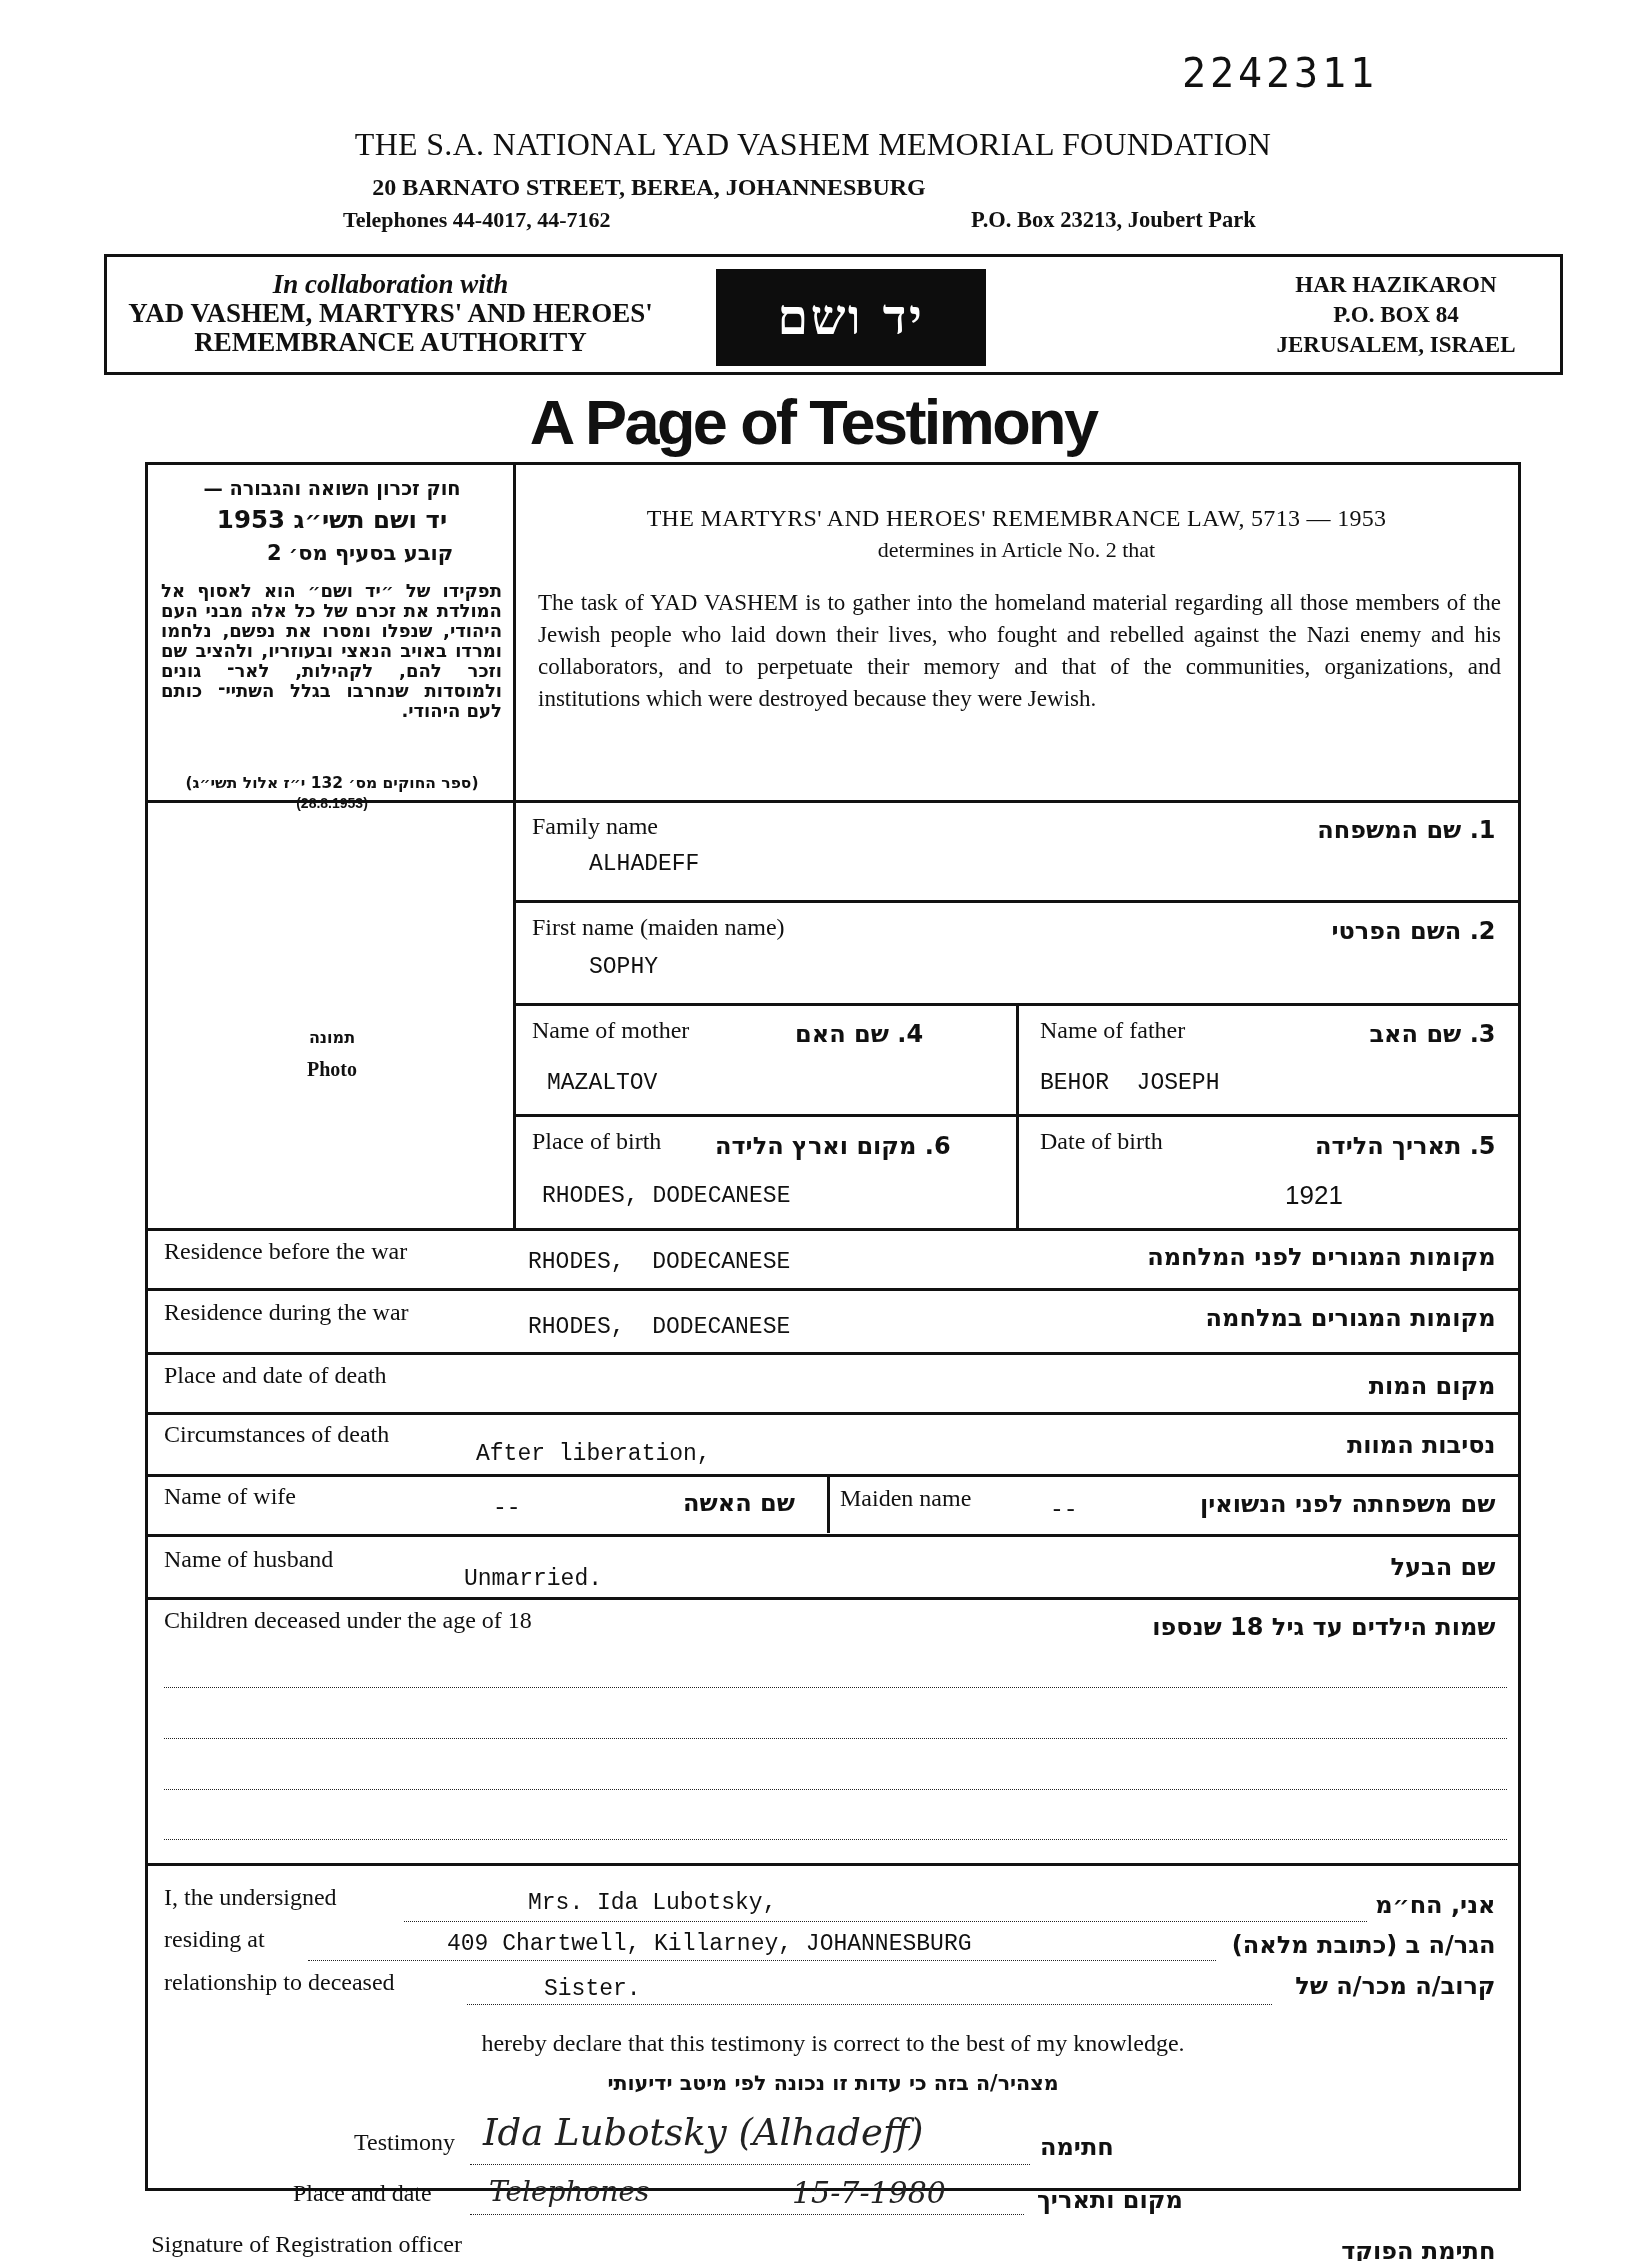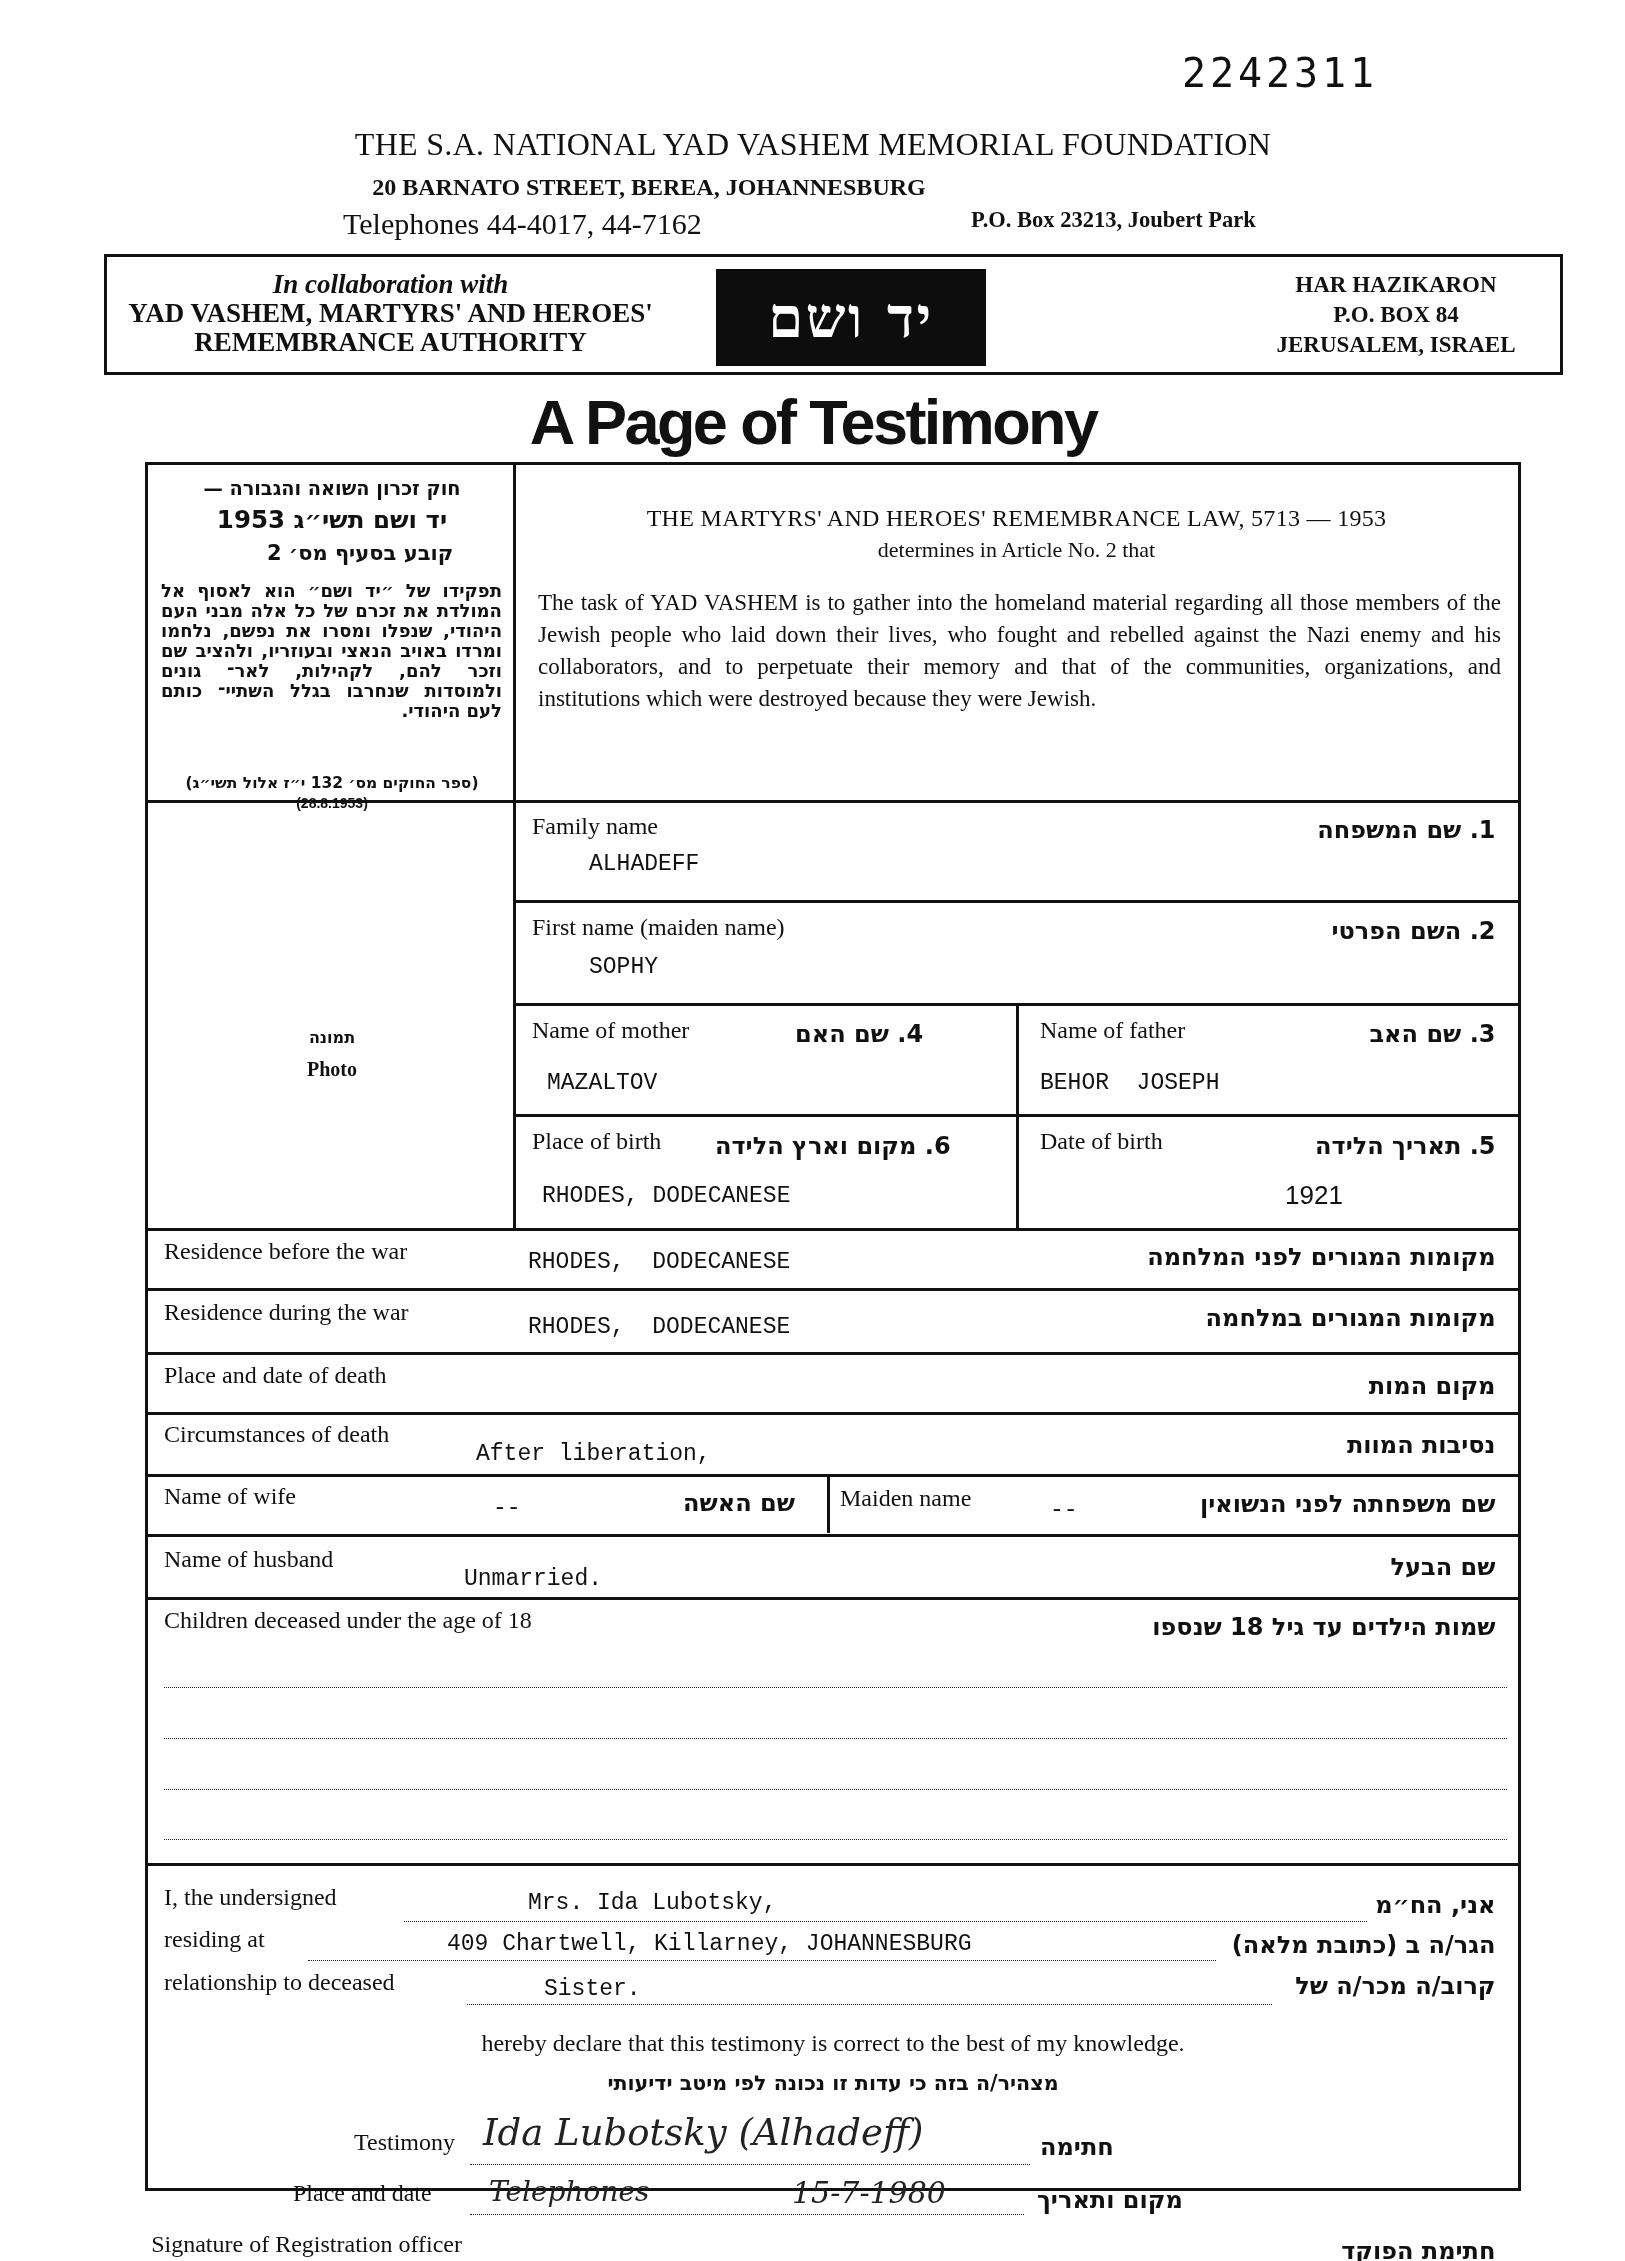--- a/index.html
+++ b/index.html
@@ -6,29 +6,29 @@
   body { width:1626px; height:2261px; position:relative; overflow:hidden; color:#111; font-family:"Liberation Serif", "DejaVu Serif", serif; }
   .abs { position:absolute; }
   .serif { font-family:"Liberation Serif", "DejaVu Serif", serif; }
   .sans { font-family:"Liberation Sans", "DejaVu Sans", sans-serif; }
   .heb { font-family:"DejaVu Sans", "Liberation Sans", sans-serif; direction:rtl; font-weight:bold; }
 
   
   #doc-number { left:1182px; top:50px; font-size:40px; letter-spacing:3.9px; font-family:"DejaVu Sans Mono", monospace; }
   #foundation-name { left:0; width:1626px; top:126px; text-align:center; font-size:32px; letter-spacing:0.3px; }
   #foundation-address { left:0; width:1298px; top:174px; text-align:center; font-size:24px; font-weight:bold; }
-  #foundation-phones { left:343px; top:207px; font-size:30px; font-weight:normal; }
+  #foundation-phones { left:343px; top:207px; font-size:22px; font-weight:bold; }
   #foundation-pobox { left:971px; top:207px; font-size:22.5px; font-weight:bold; }
 
   
   #header-box { left:104px; top:254px; width:1459px; height:121px; border:3.2px solid #111; box-sizing:border-box; }
   #collab-block { left:0; width:567px; top:13px; text-align:center; font-weight:bold; font-size:27px; line-height:29px; }
   #collab-block .it { font-style:italic; }
   #logo-block { left:609px; top:11.6px; width:270px; height:97px; background:#0d0d0d; color:#fff; display:flex; align-items:center; justify-content:center; }
-  #logo-block span { font-size:56px; font-family:"DejaVu Serif", serif; font-weight:bold; direction:rtl; letter-spacing:2.6px; line-height:1; }
+  #logo-block span { font-size:49px; font-family:"DejaVu Serif", serif; font-weight:bold; direction:rtl; letter-spacing:2.6px; line-height:1; }
   #address-block { right:22.5px; width:283px; top:13px; text-align:center; font-weight:bold; font-size:23px; line-height:30px; }
 
   #page-title { left:0; width:1626px; top:386px; text-align:center; font-family:"Liberation Sans", sans-serif; font-weight:bold; font-size:63px; letter-spacing:-2.6px; }
 
   
   #form-box { left:145px; top:462px; width:1376px; height:1729px; border:3.2px solid #111; box-sizing:border-box; }
   .hline { position:absolute; height:3.2px; background:#111; }
   .vline { position:absolute; width:2.6px; background:#111; }
   .dotted { position:absolute; border-bottom:1.9px dotted #222; height:0; }
 

